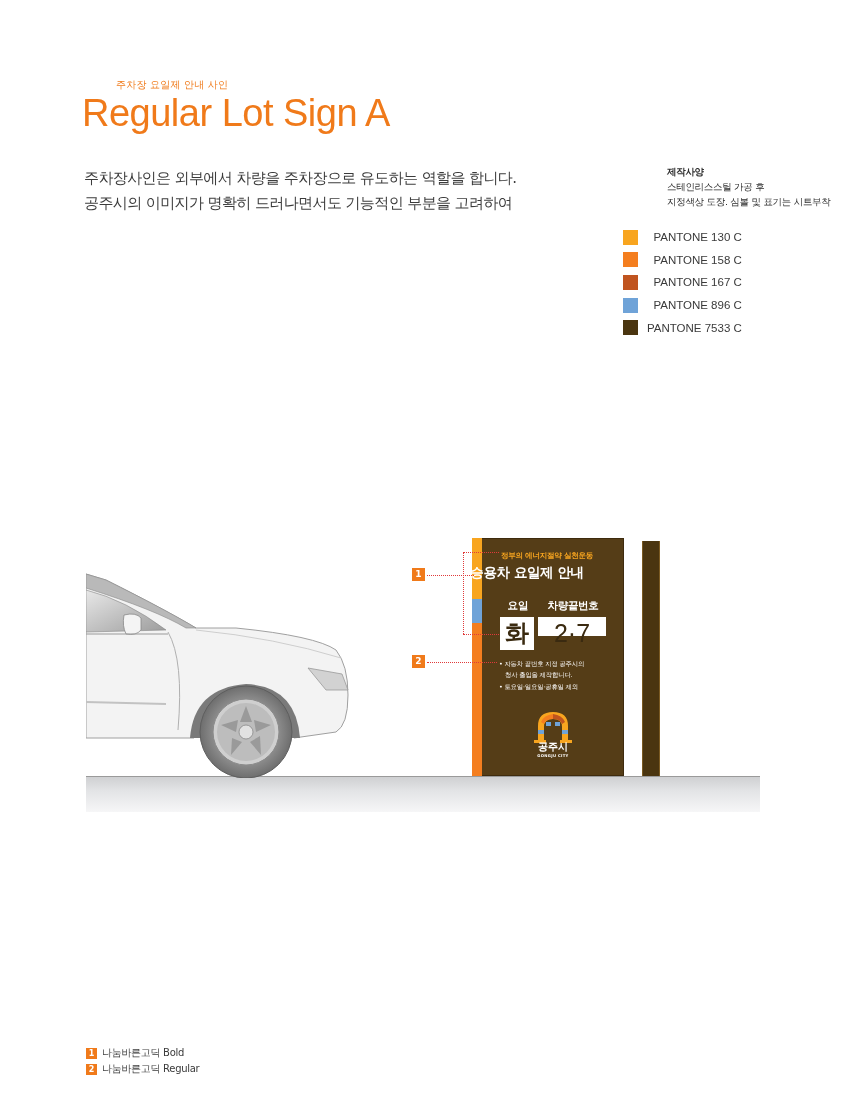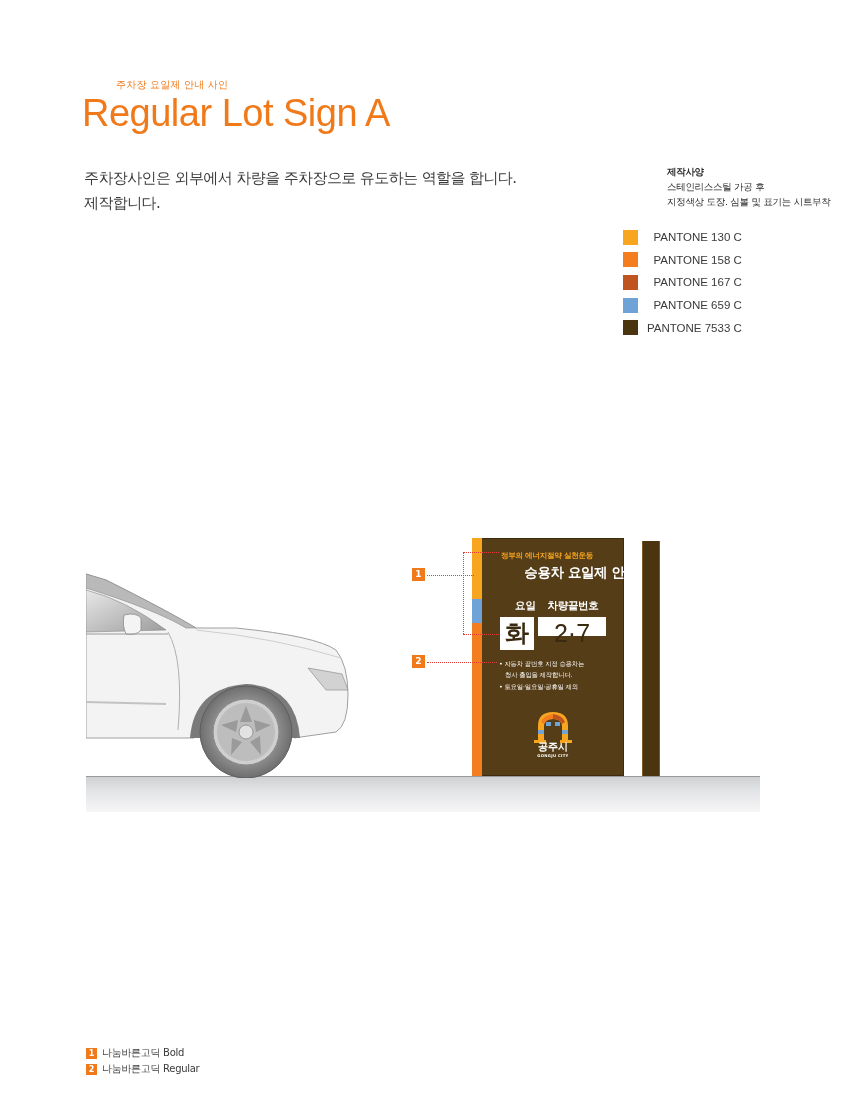--- a/index.html
+++ b/index.html
@@ -22,22 +22,22 @@
   
   .ground { position: absolute; left: 86px; top: 776px; width: 674px; height: 36px; background: linear-gradient(to bottom, #cfd0d2 0%, #e3e4e6 40%, #f6f6f7 100%); border-top: 1px solid #9a9a9a; }
 
   .sign { position: absolute; left: 472px; top: 538px; width: 152px; height: 238px; background: #553d17; border: 1px solid #3e2b0e; }
   .sign-stripe { position: absolute; left: 472px; top: 538px; width: 10px; height: 238px; }
   .stripe-a { position: absolute; left: 0; top: 0; width: 10px; height: 61px; background: #f8a51f; }
   .stripe-b { position: absolute; left: 0; top: 61px; width: 10px; height: 24px; background: #6fa3d8; }
   .stripe-c { position: absolute; left: 0; top: 85px; width: 10px; height: 153px; background: #f47e1f; }
 
   .sign-sub { position: absolute; left: 482px; top: 551px; width: 130px; text-align: center; font-size: 7.6px; font-weight: bold; color: #f8a51f; letter-spacing: -0.3px; }
-  .sign-main { position: absolute; left: 510px; top: 564px; width: 142px; text-align: center; font-size: 13.5px; font-weight: bold; color: #ffffff; letter-spacing: -0.4px; }
-  .sign-label-day { position: absolute; left: 500px; top: 599px; width: 36px; text-align: right; font-size: 10.5px; font-weight: bold; color: #ffffff; }
+  .sign-main { position: absolute; left: 456px; top: 564px; width: 142px; text-align: center; font-size: 13.5px; font-weight: bold; color: #ffffff; letter-spacing: -0.4px; }
+  .sign-label-day { position: absolute; left: 500px; top: 599px; width: 36px; text-align: center; font-size: 10.5px; font-weight: bold; color: #ffffff; }
   .sign-label-plate { position: absolute; left: 540px; top: 599px; width: 66px; text-align: center; font-size: 10.5px; font-weight: bold; color: #ffffff; letter-spacing: -0.3px; }
   .box-day { position: absolute; left: 500px; top: 617px; width: 34px; height: 33px; background: #ffffff; color: #3a2a10; font-size: 24px; font-weight: bold; text-align: center; line-height: 33px; }
   .box-plate { position: absolute; left: 538px; top: 617px; width: 68px; height: 19px; background: #ffffff; color: #3a2a10; font-size: 25px; text-align: center; line-height: 33px; font-family: "Liberation Sans", sans-serif; }
   .sign-notes { position: absolute; left: 499px; top: 659px; font-size: 6.4px; line-height: 11.3px; color: #ffffff; letter-spacing: -0.2px; }
   .sign-notes .ind { padding-left: 6px; }
   .logo { position: absolute; left: 532px; top: 710px; width: 42px; height: 34px; }
   .logo-name { position: absolute; left: 522px; top: 740px; width: 62px; text-align: center; font-size: 10px; font-weight: bold; color: #ffffff; }
   .logo-sub { position: absolute; left: 522px; top: 753px; width: 62px; text-align: center; font-size: 3.8px; font-weight: bold; color: #ffffff; letter-spacing: 0.3px; }
 
   .side-post { position: absolute; left: 642px; top: 541px; width: 18px; height: 235px; background: #4a3510; border-left: 1px solid #7a5a22; border-right: 1px solid #7a5a22; }
@@ -54,21 +54,21 @@
   .legend-label { font-size: 10px; color: #3a3a3a; letter-spacing: -0.3px; }
 </style>
 </head>
 <body>
 
 <div class="eyebrow">주차장 요일제 안내 사인</div>
 <h1 class="title">Regular Lot Sign A</h1>
 
 <div class="intro">
   <p>주차장사인은 외부에서 차량을 주차장으로 유도하는 역할을 합니다.</p>
-  <p>제작합니다.</p>
+  <p>공주시의 이미지가 명확히 드러나면서도 기능적인 부분을 고려하여</p>
 </div>
 
 <div class="spec">
   <div class="spec-title">제작사양</div>
   <div>스테인리스스틸 가공 후</div>
   <div>지정색상 도장. 심볼 및 표기는 시트부착</div>
 </div>
 
 <div class="swatches">
   <div class="swatch-row">
@@ -78,21 +78,21 @@
   <div class="swatch-row">
     <span class="swatch" style="background:#f47e1f"></span>
     <span class="swatch-label">PANTONE 158 C</span>
   </div>
   <div class="swatch-row">
     <span class="swatch" style="background:#c0541f"></span>
     <span class="swatch-label">PANTONE 167 C</span>
   </div>
   <div class="swatch-row">
     <span class="swatch" style="background:#6fa3d8"></span>
-    <span class="swatch-label">PANTONE 659 C</span>
+    <span class="swatch-label">PANTONE 896 C</span>
   </div>
   <div class="swatch-row">
     <span class="swatch" style="background:#4a3510"></span>
     <span class="swatch-label">PANTONE 7533 C</span>
   </div>
 </div>
 
 <div class="ground"></div>
 
 <svg class="car" viewBox="0 0 290 208" xmlns="http://www.w3.org/2000/svg">
@@ -146,21 +146,21 @@
   <div class="stripe-b"></div>
   <div class="stripe-c"></div>
 </div>
 <div class="sign-sub">정부의 에너지절약 실천운동</div>
 <div class="sign-main">승용차 요일제 안내</div>
 <div class="sign-label-day">요일</div>
 <div class="sign-label-plate">차량끝번호</div>
 <div class="box-day">화</div>
 <div class="box-plate">2·7</div>
 <div class="sign-notes">
-  <div>• 자동차 끝번호 지정 승용차는</div>
+  <div>• 자동차 끝번호 지정 공주시의</div>
   <div class="ind">청사 출입을 제작합니다.</div>
   <div>• 토요일·일요일·공휴일 제외</div>
 </div>
 
 <svg class="logo" viewBox="0 0 42 34" xmlns="http://www.w3.org/2000/svg">
   <path d="M6 30 L6 16 Q6 2 21 2 Q36 2 36 16 L36 30 L30 30 L30 17 Q30 9 21 9 Q12 9 12 17 L12 30 Z" fill="#f8a51f"></path>
   <path d="M9 12 Q12 5 21 4 L21 9 Q14 9 12 14 Z" fill="#f47e1f"></path>
   <path d="M21 4 Q30 5 33 12 L30 14 Q28 9 21 9 Z" fill="#c0541f"></path>
   <rect x="6" y="20" width="6" height="4" fill="#6fa3d8"></rect>
   <rect x="30" y="20" width="6" height="4" fill="#6fa3d8"></rect>

